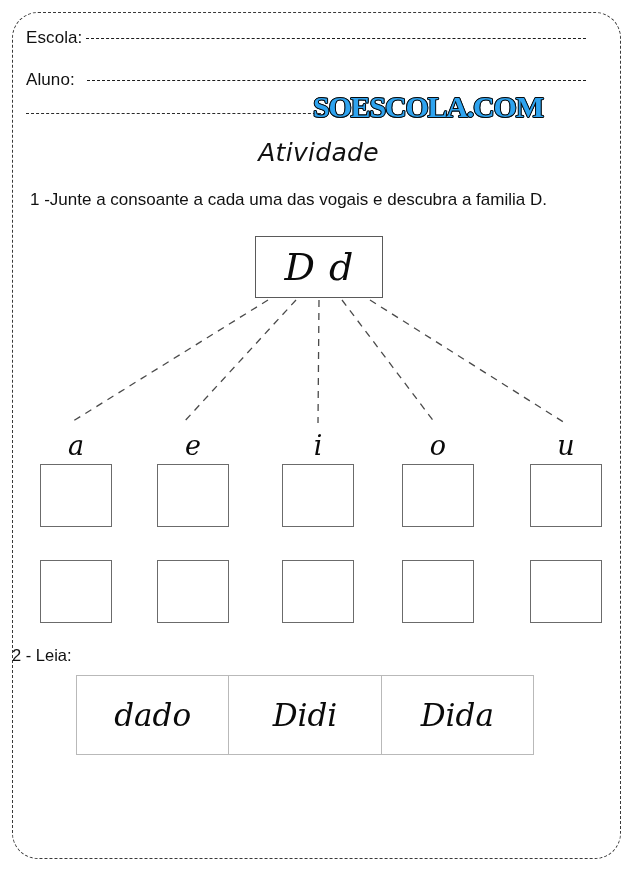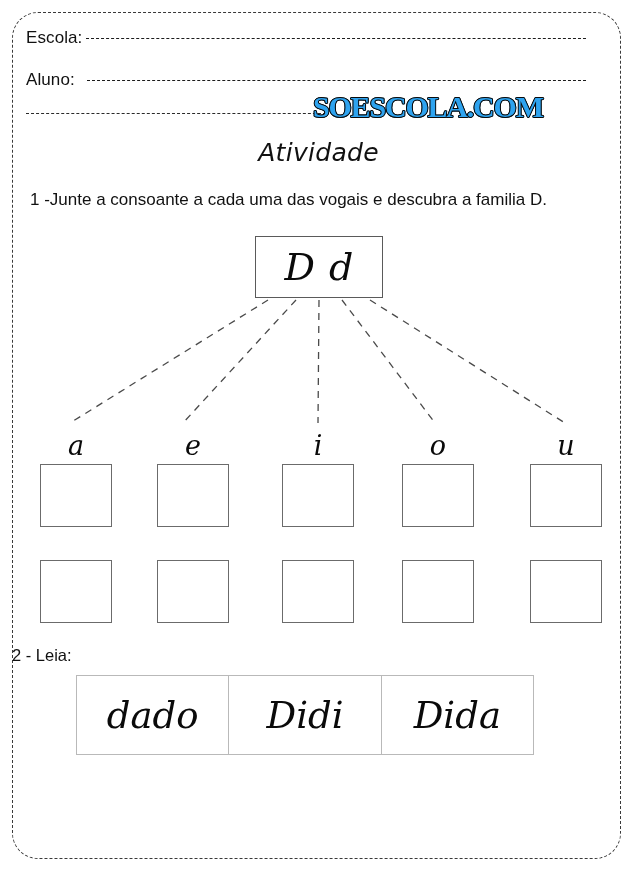--- a/index.html
+++ b/index.html
@@ -190,21 +190,21 @@
     border-collapse: collapse;
     table-layout: fixed;
   }
   .word-table td {
     border: 1px solid #b9b9b9;
     height: 78px;
     text-align: center;
     vertical-align: middle;
     font-family: "DejaVu Serif", serif;
     font-style: italic;
-    font-size: 37px;
+    font-size: 31px;
     color: #0a0a0a;
     padding: 0;
   }
 </style>
 </head>
 <body>
 
 <div class="page-frame"></div>
 
 <div class="header">

